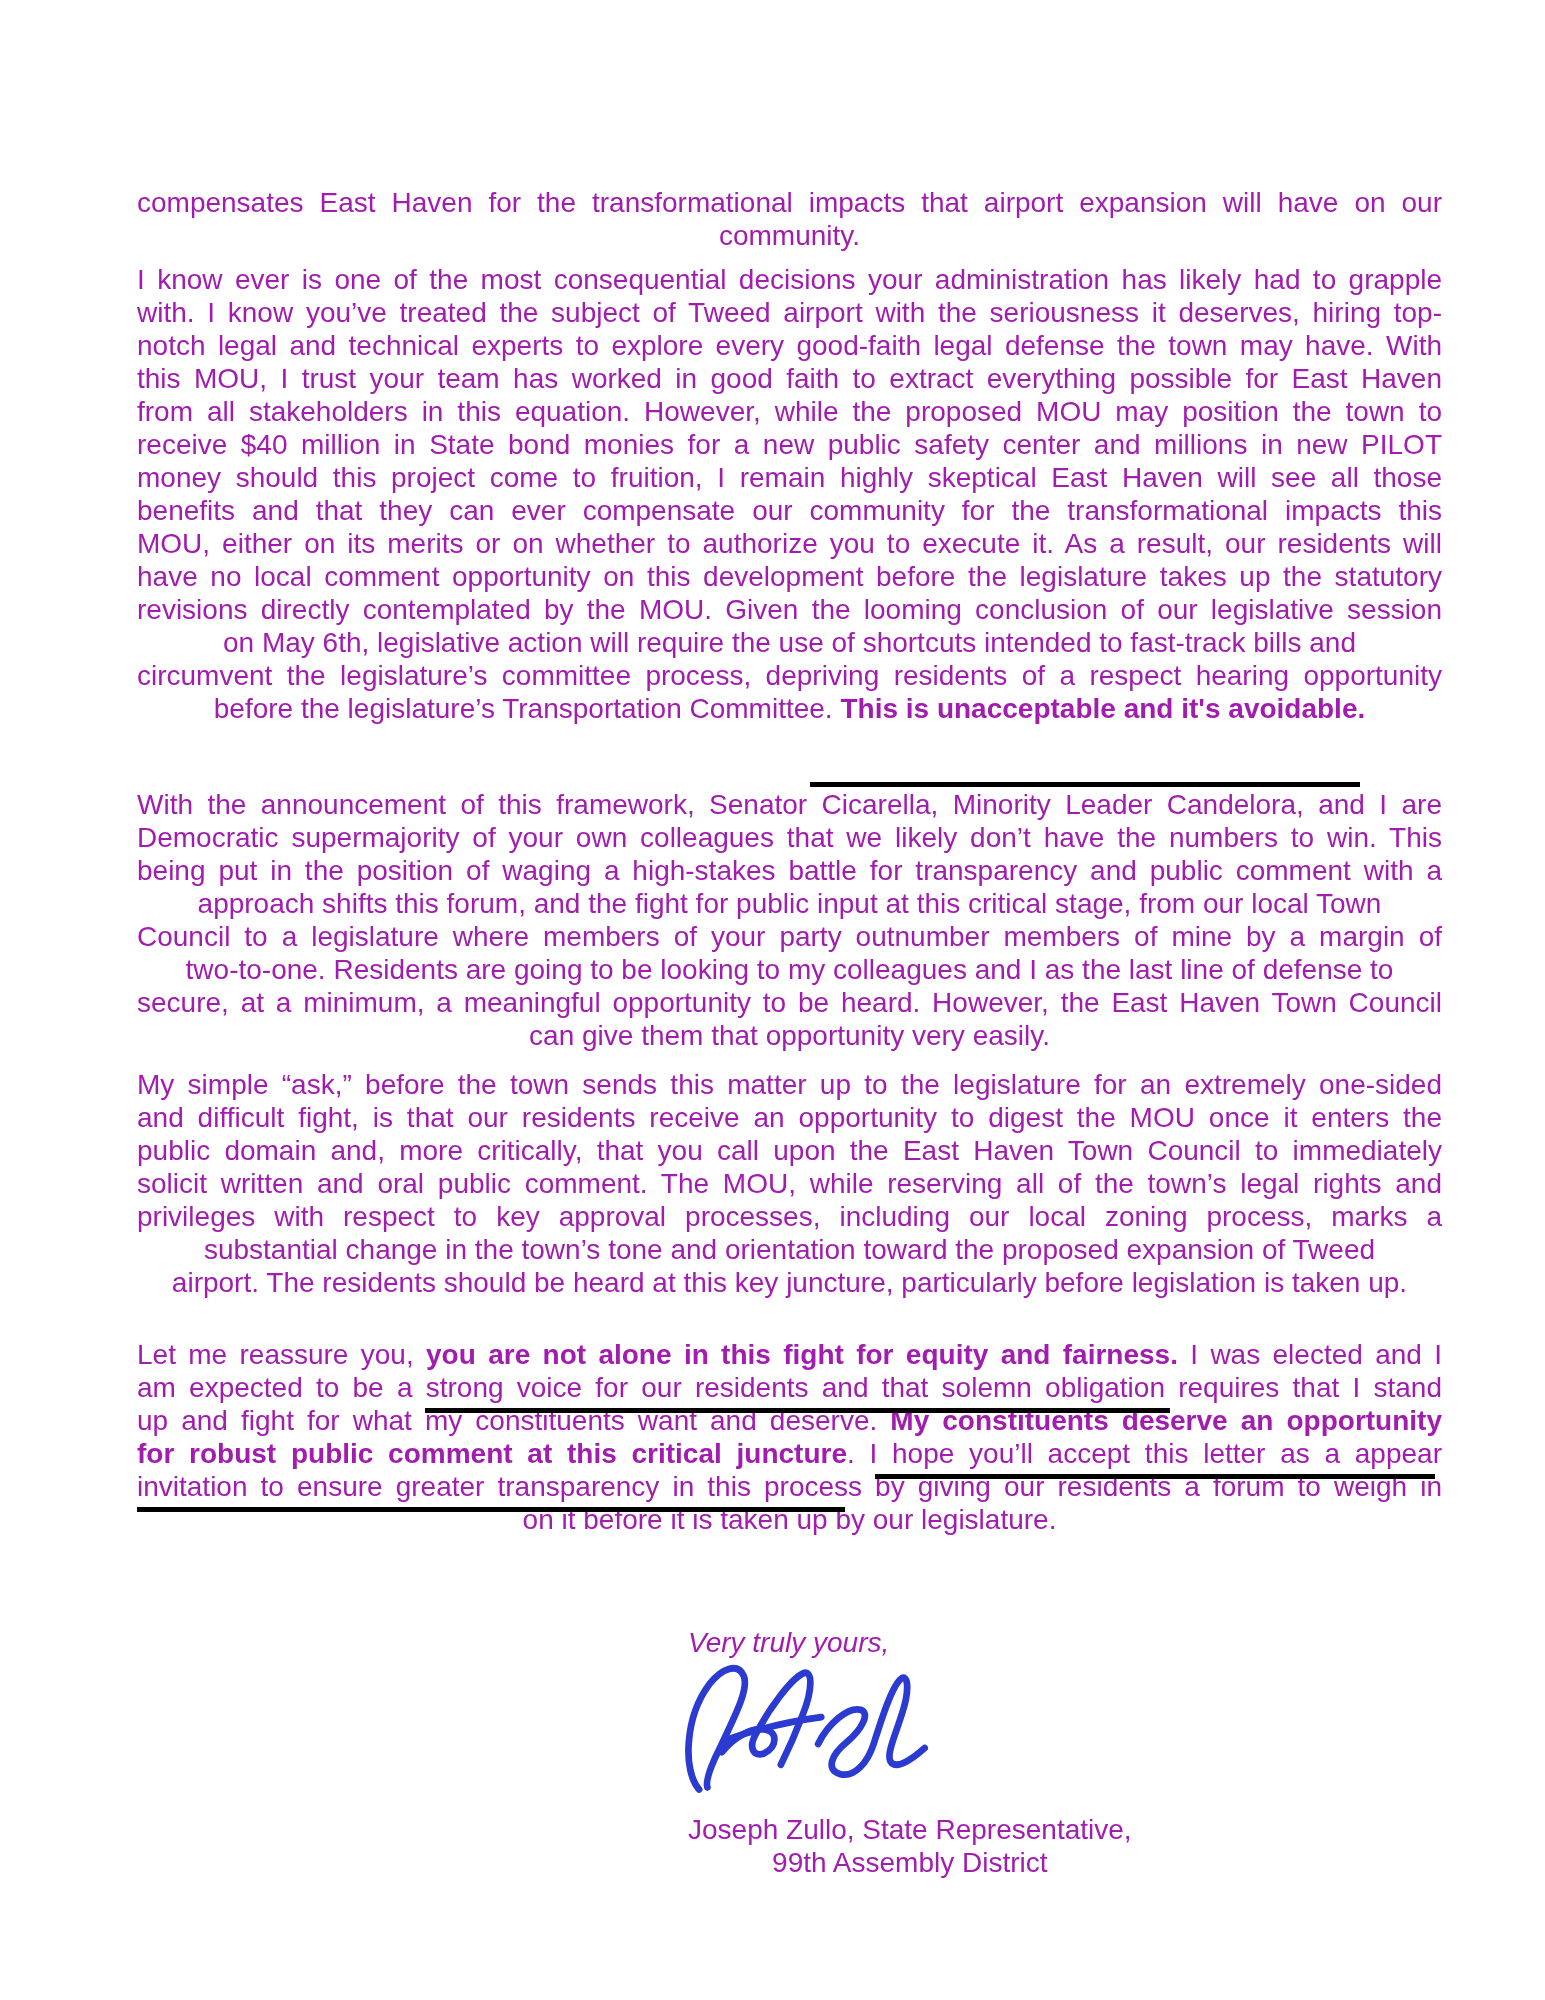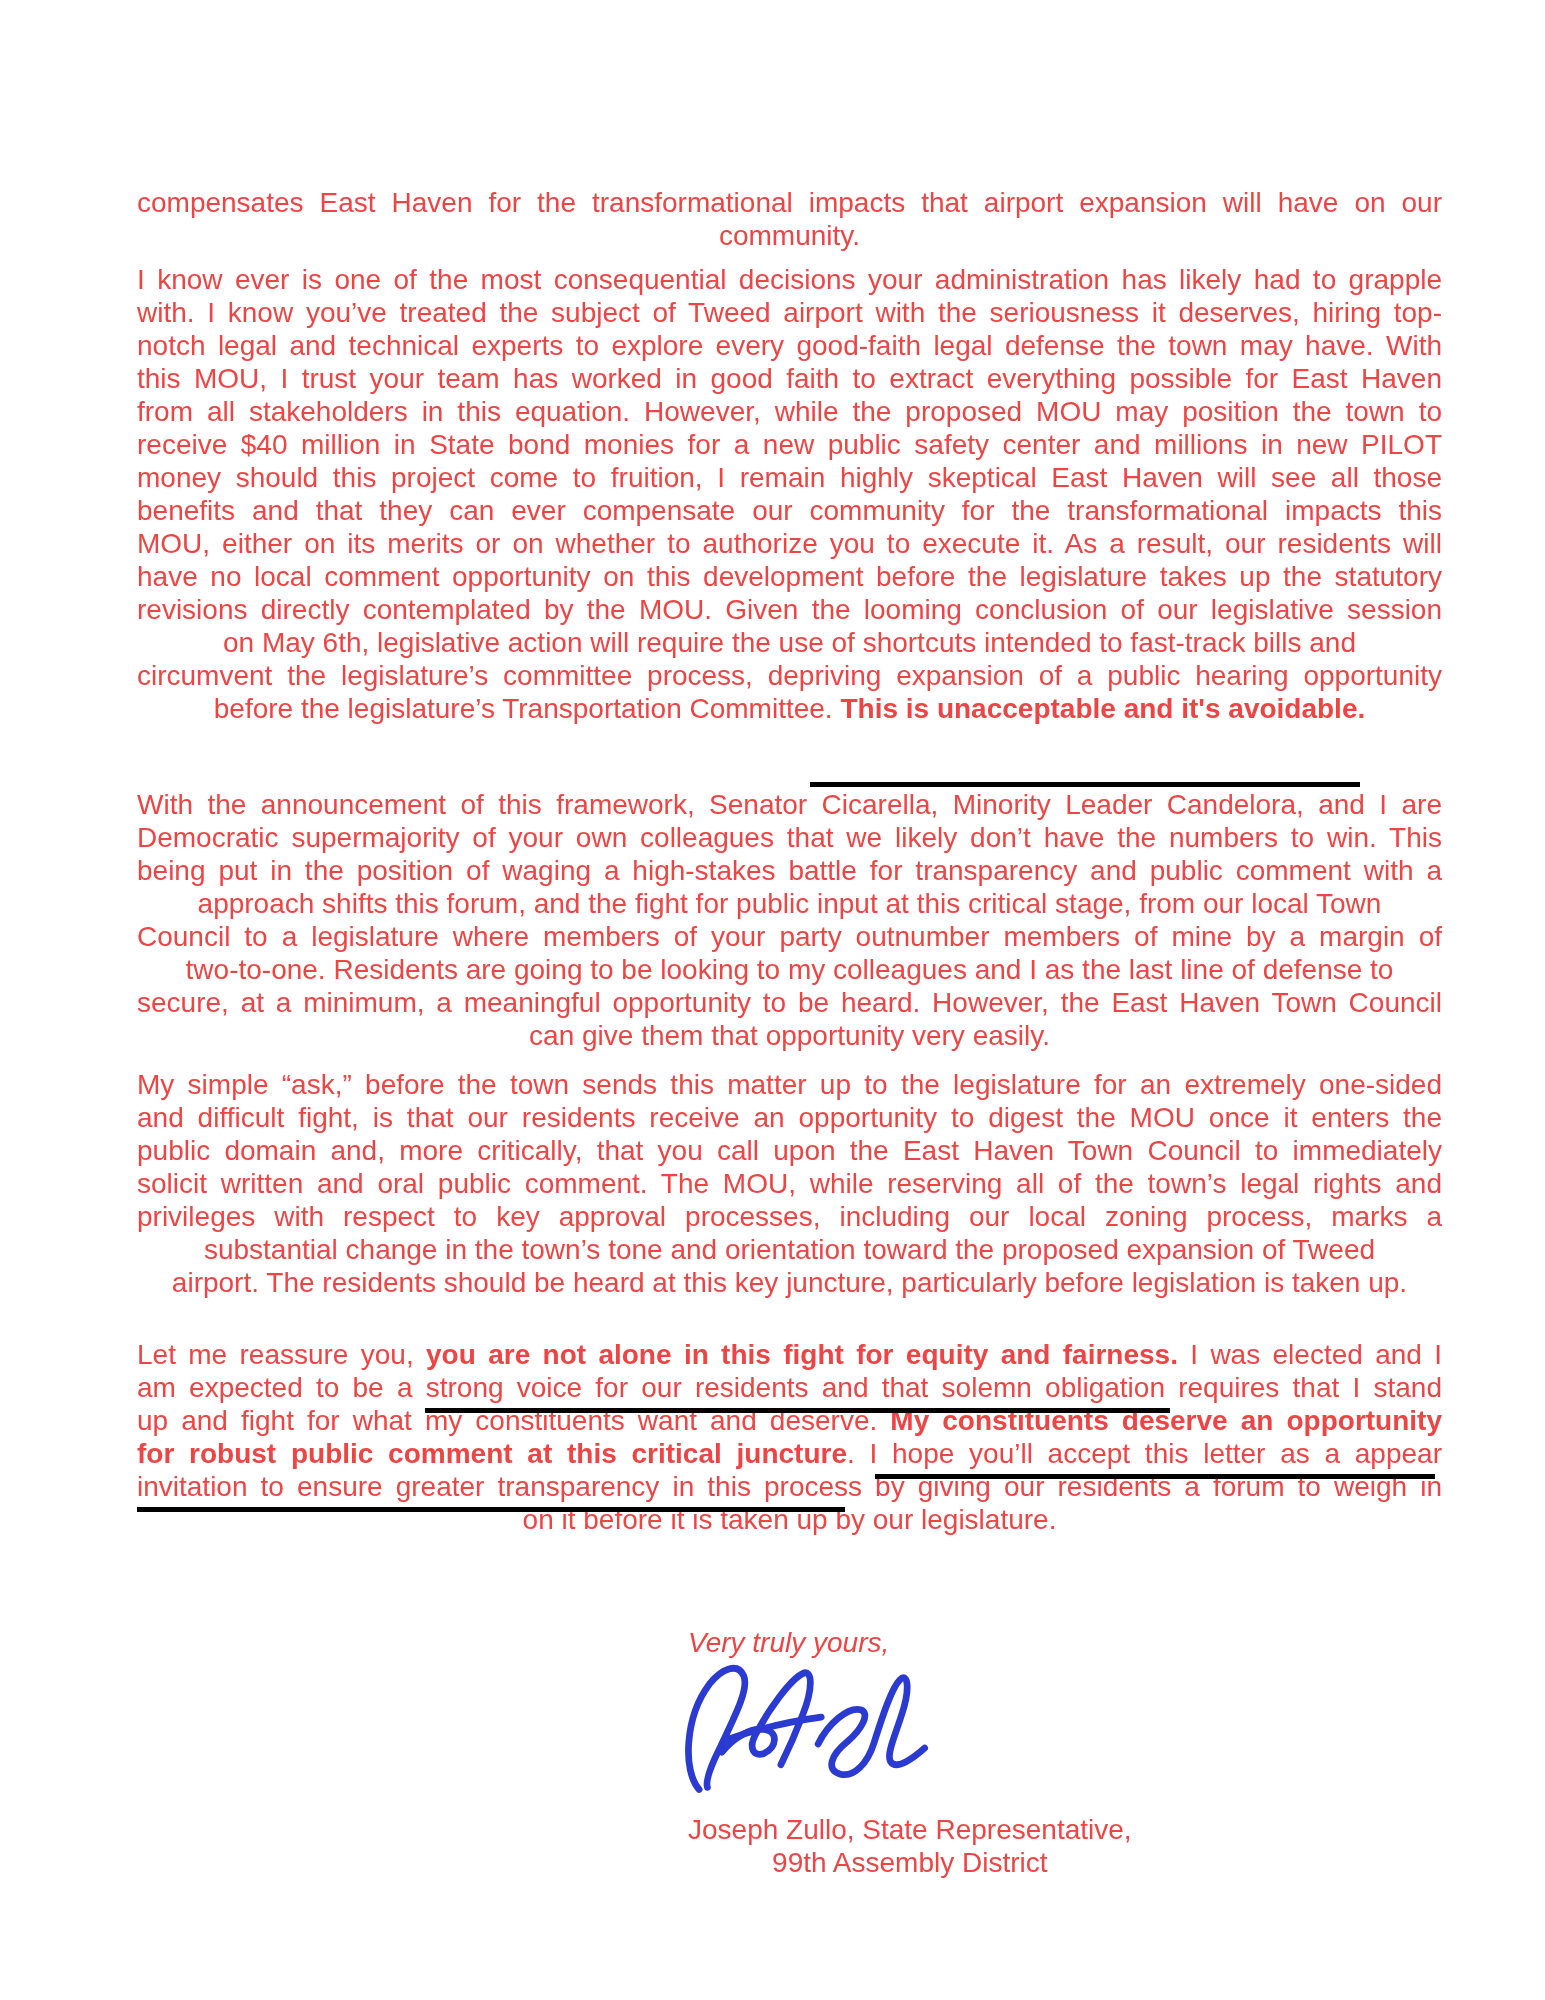--- a/index.html
+++ b/index.html
@@ -3,21 +3,21 @@
 <meta charset="utf-8">
 <style>
   html, body { margin: 0; padding: 0; background: #e8e8e8; }
   .page {
     position: relative;
     width: 1545px;
     height: 2000px;
     background: #ffffff;
     font-family: "Liberation Sans", sans-serif;
     font-size: 28px;
-    color: #ef4444;
+    color: #a21caf;
     overflow: hidden;
   }
   .para {
     position: absolute;
     left: 137px;
     width: 1305px;
   }
   .line { line-height: 33px; text-align: center; }
   .line.stretch {
     text-align: justify;
@@ -66,21 +66,21 @@
       <div class="line stretch"><span>notch legal and technical experts to explore every good-faith legal defense the town may have. With</span></div>
       <div class="line stretch"><span>this MOU, I trust your team has worked in good faith to extract everything possible for East Haven</span></div>
       <div class="line stretch"><span>from all stakeholders in this equation. However, while the proposed MOU may position the town to</span></div>
       <div class="line stretch"><span>receive $40 million in State bond monies for a new public safety center and millions in new PILOT</span></div>
       <div class="line stretch"><span>money should this project come to fruition, I remain highly skeptical East Haven will see all those</span></div>
       <div class="line stretch"><span>benefits and that they can ever compensate our community for the transformational impacts this</span></div>
       <div class="line stretch"><span>MOU, either on its merits or on whether to authorize you to execute it. As a result, our residents will</span></div>
       <div class="line stretch"><span>have no local comment opportunity on this development before the legislature takes up the statutory</span></div>
       <div class="line stretch"><span>revisions directly contemplated by the MOU. Given the looming conclusion of our legislative session</span></div>
       <div class="line"><span>on May 6th, legislative action will require the use of shortcuts intended to fast-track bills and</span></div>
-      <div class="line stretch"><span>circumvent the legislature’s committee process, depriving expansion of a public hearing opportunity</span></div>
+      <div class="line stretch"><span>circumvent the legislature’s committee process, depriving residents of a respect hearing opportunity</span></div>
       <div class="line"><span>before the legislature’s Transportation Committee. </span><span class="b">This is unacceptable and it's avoidable.</span></div>
     </div>
   <div class="para" style="top:788px">
       <div class="line stretch"><span>With the announcement of this framework, Senator Cicarella, Minority Leader Candelora, and I are</span></div>
       <div class="line stretch"><span>Democratic supermajority of your own colleagues that we likely don’t have the numbers to win. This</span></div>
       <div class="line stretch"><span>being put in the position of waging a high-stakes battle for transparency and public comment with a</span></div>
       <div class="line"><span>approach shifts this forum, and the fight for public input at this critical stage, from our local Town</span></div>
       <div class="line stretch"><span>Council to a legislature where members of your party outnumber members of mine by a margin of</span></div>
       <div class="line"><span>two-to-one. Residents are going to be looking to my colleagues and I as the last line of defense to</span></div>
       <div class="line stretch"><span>secure, at a minimum, a meaningful opportunity to be heard. However, the East Haven Town Council</span></div>

